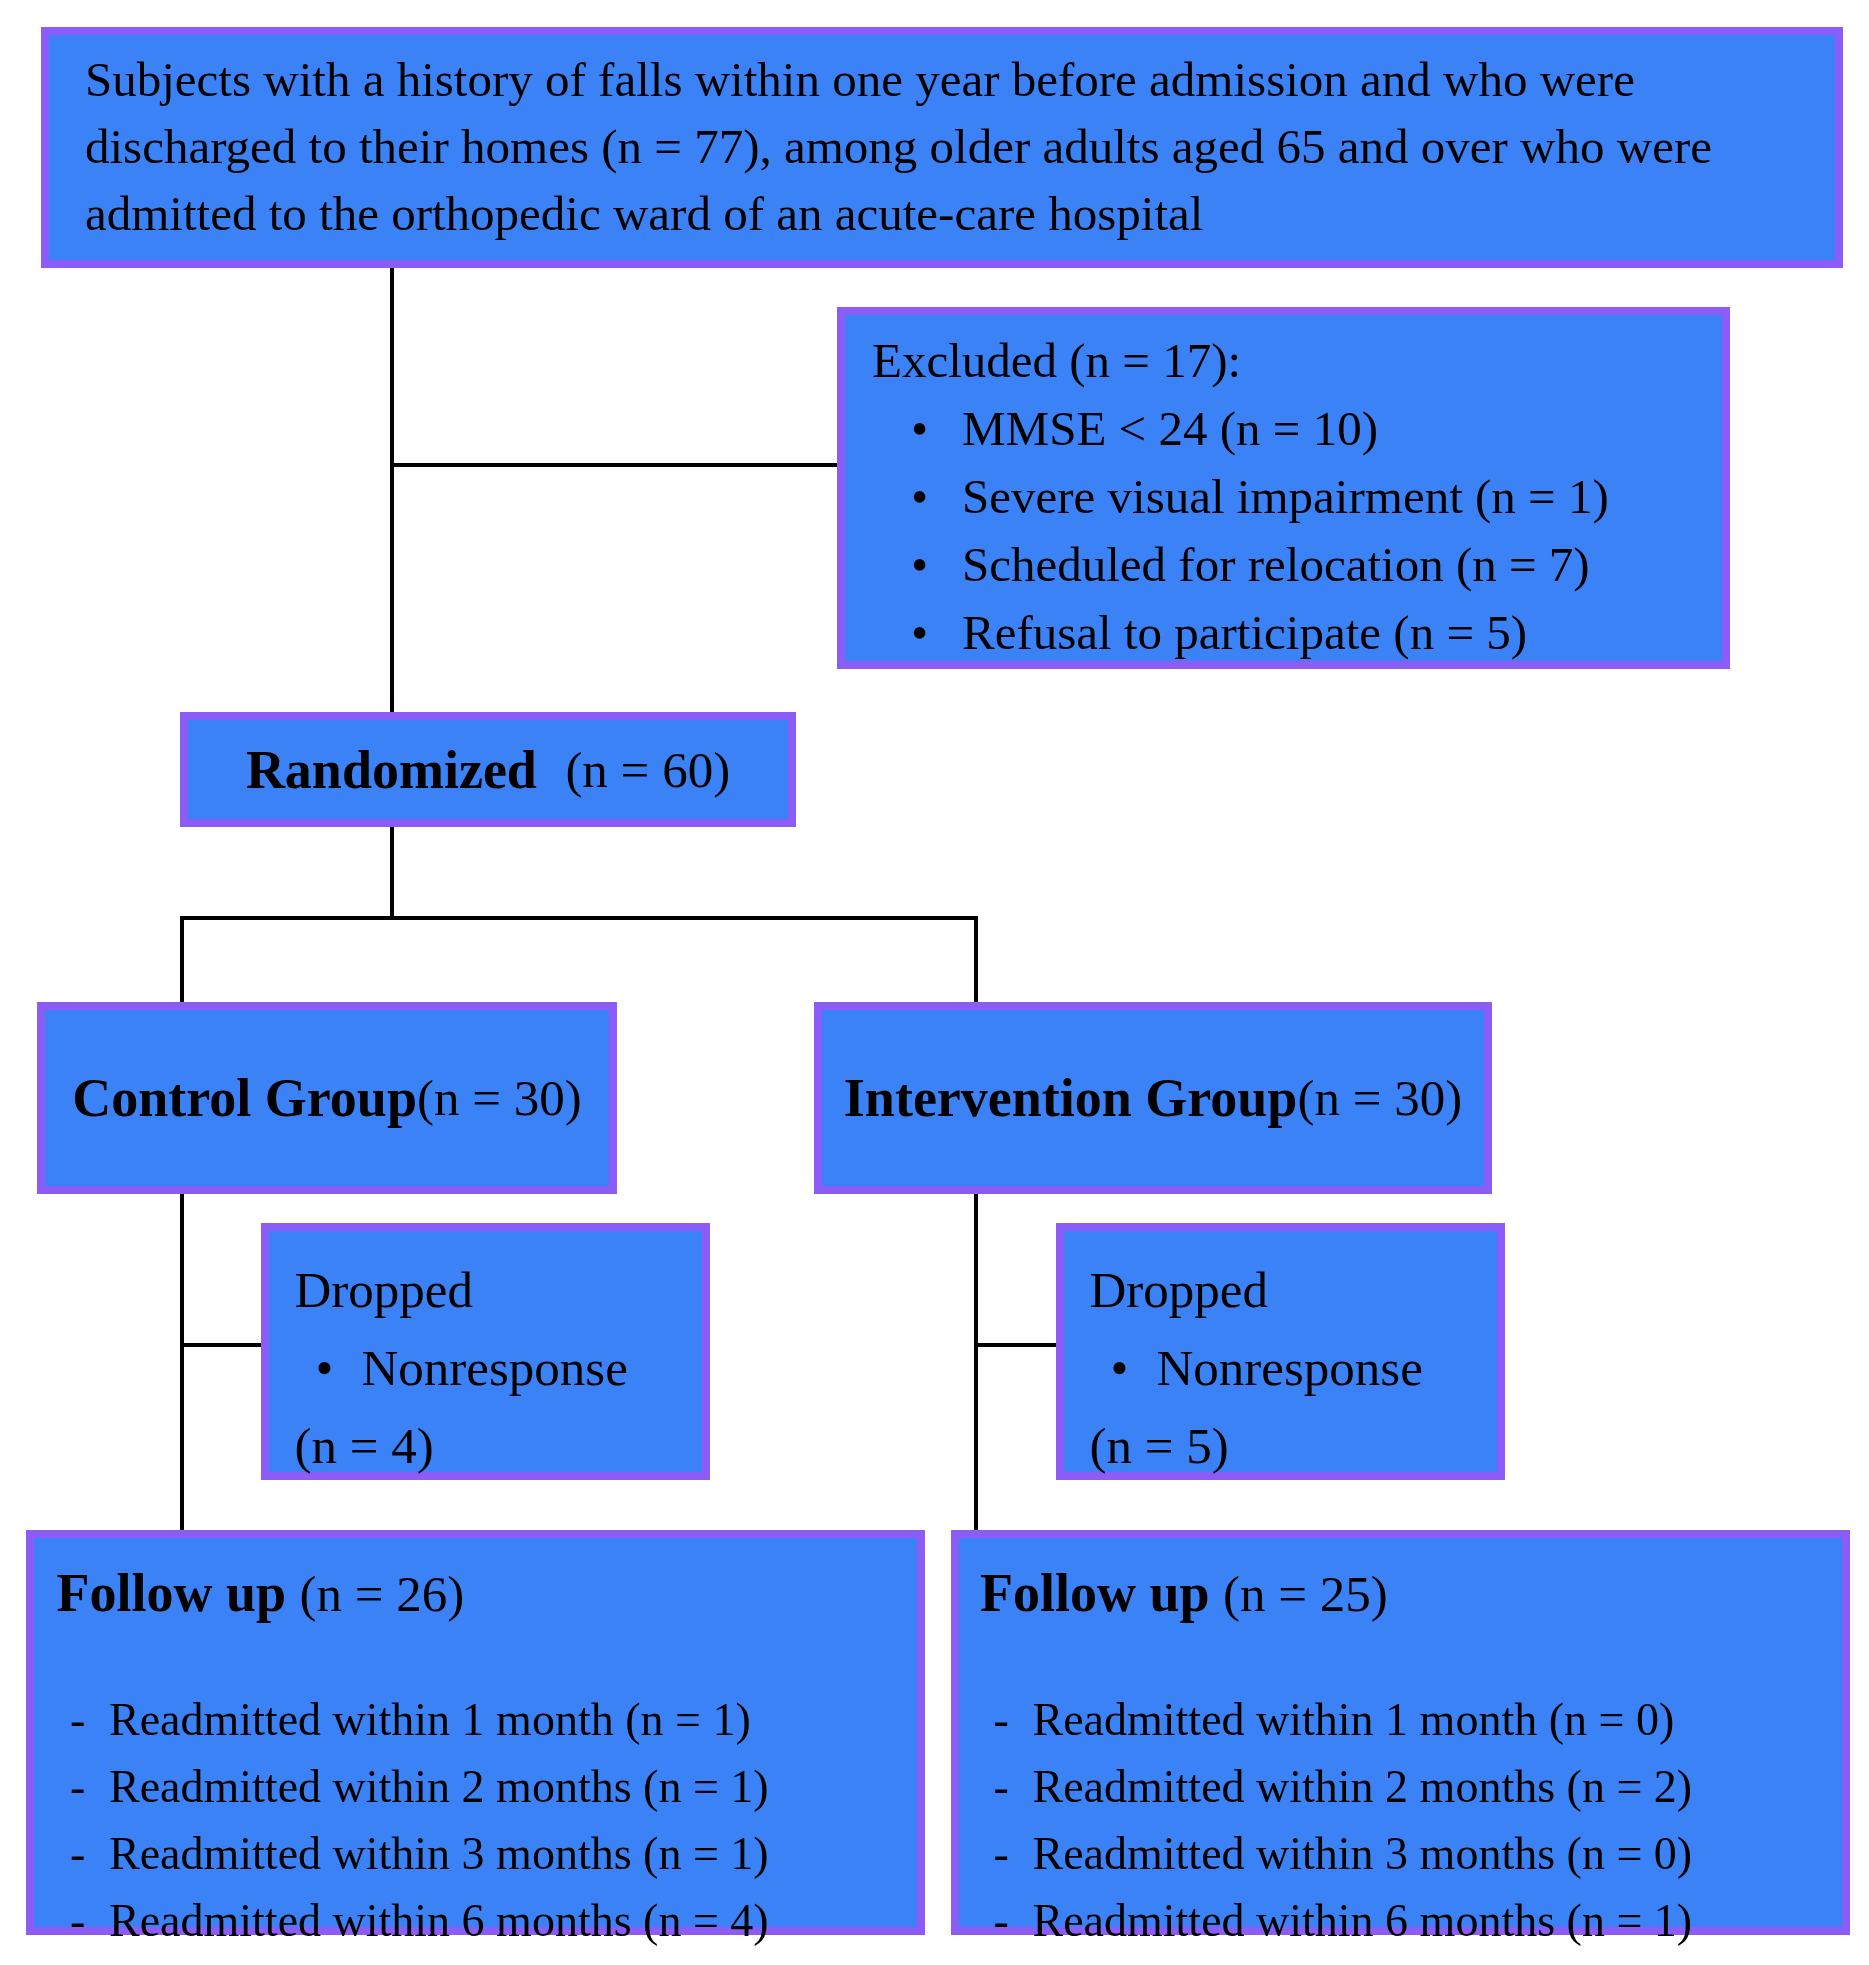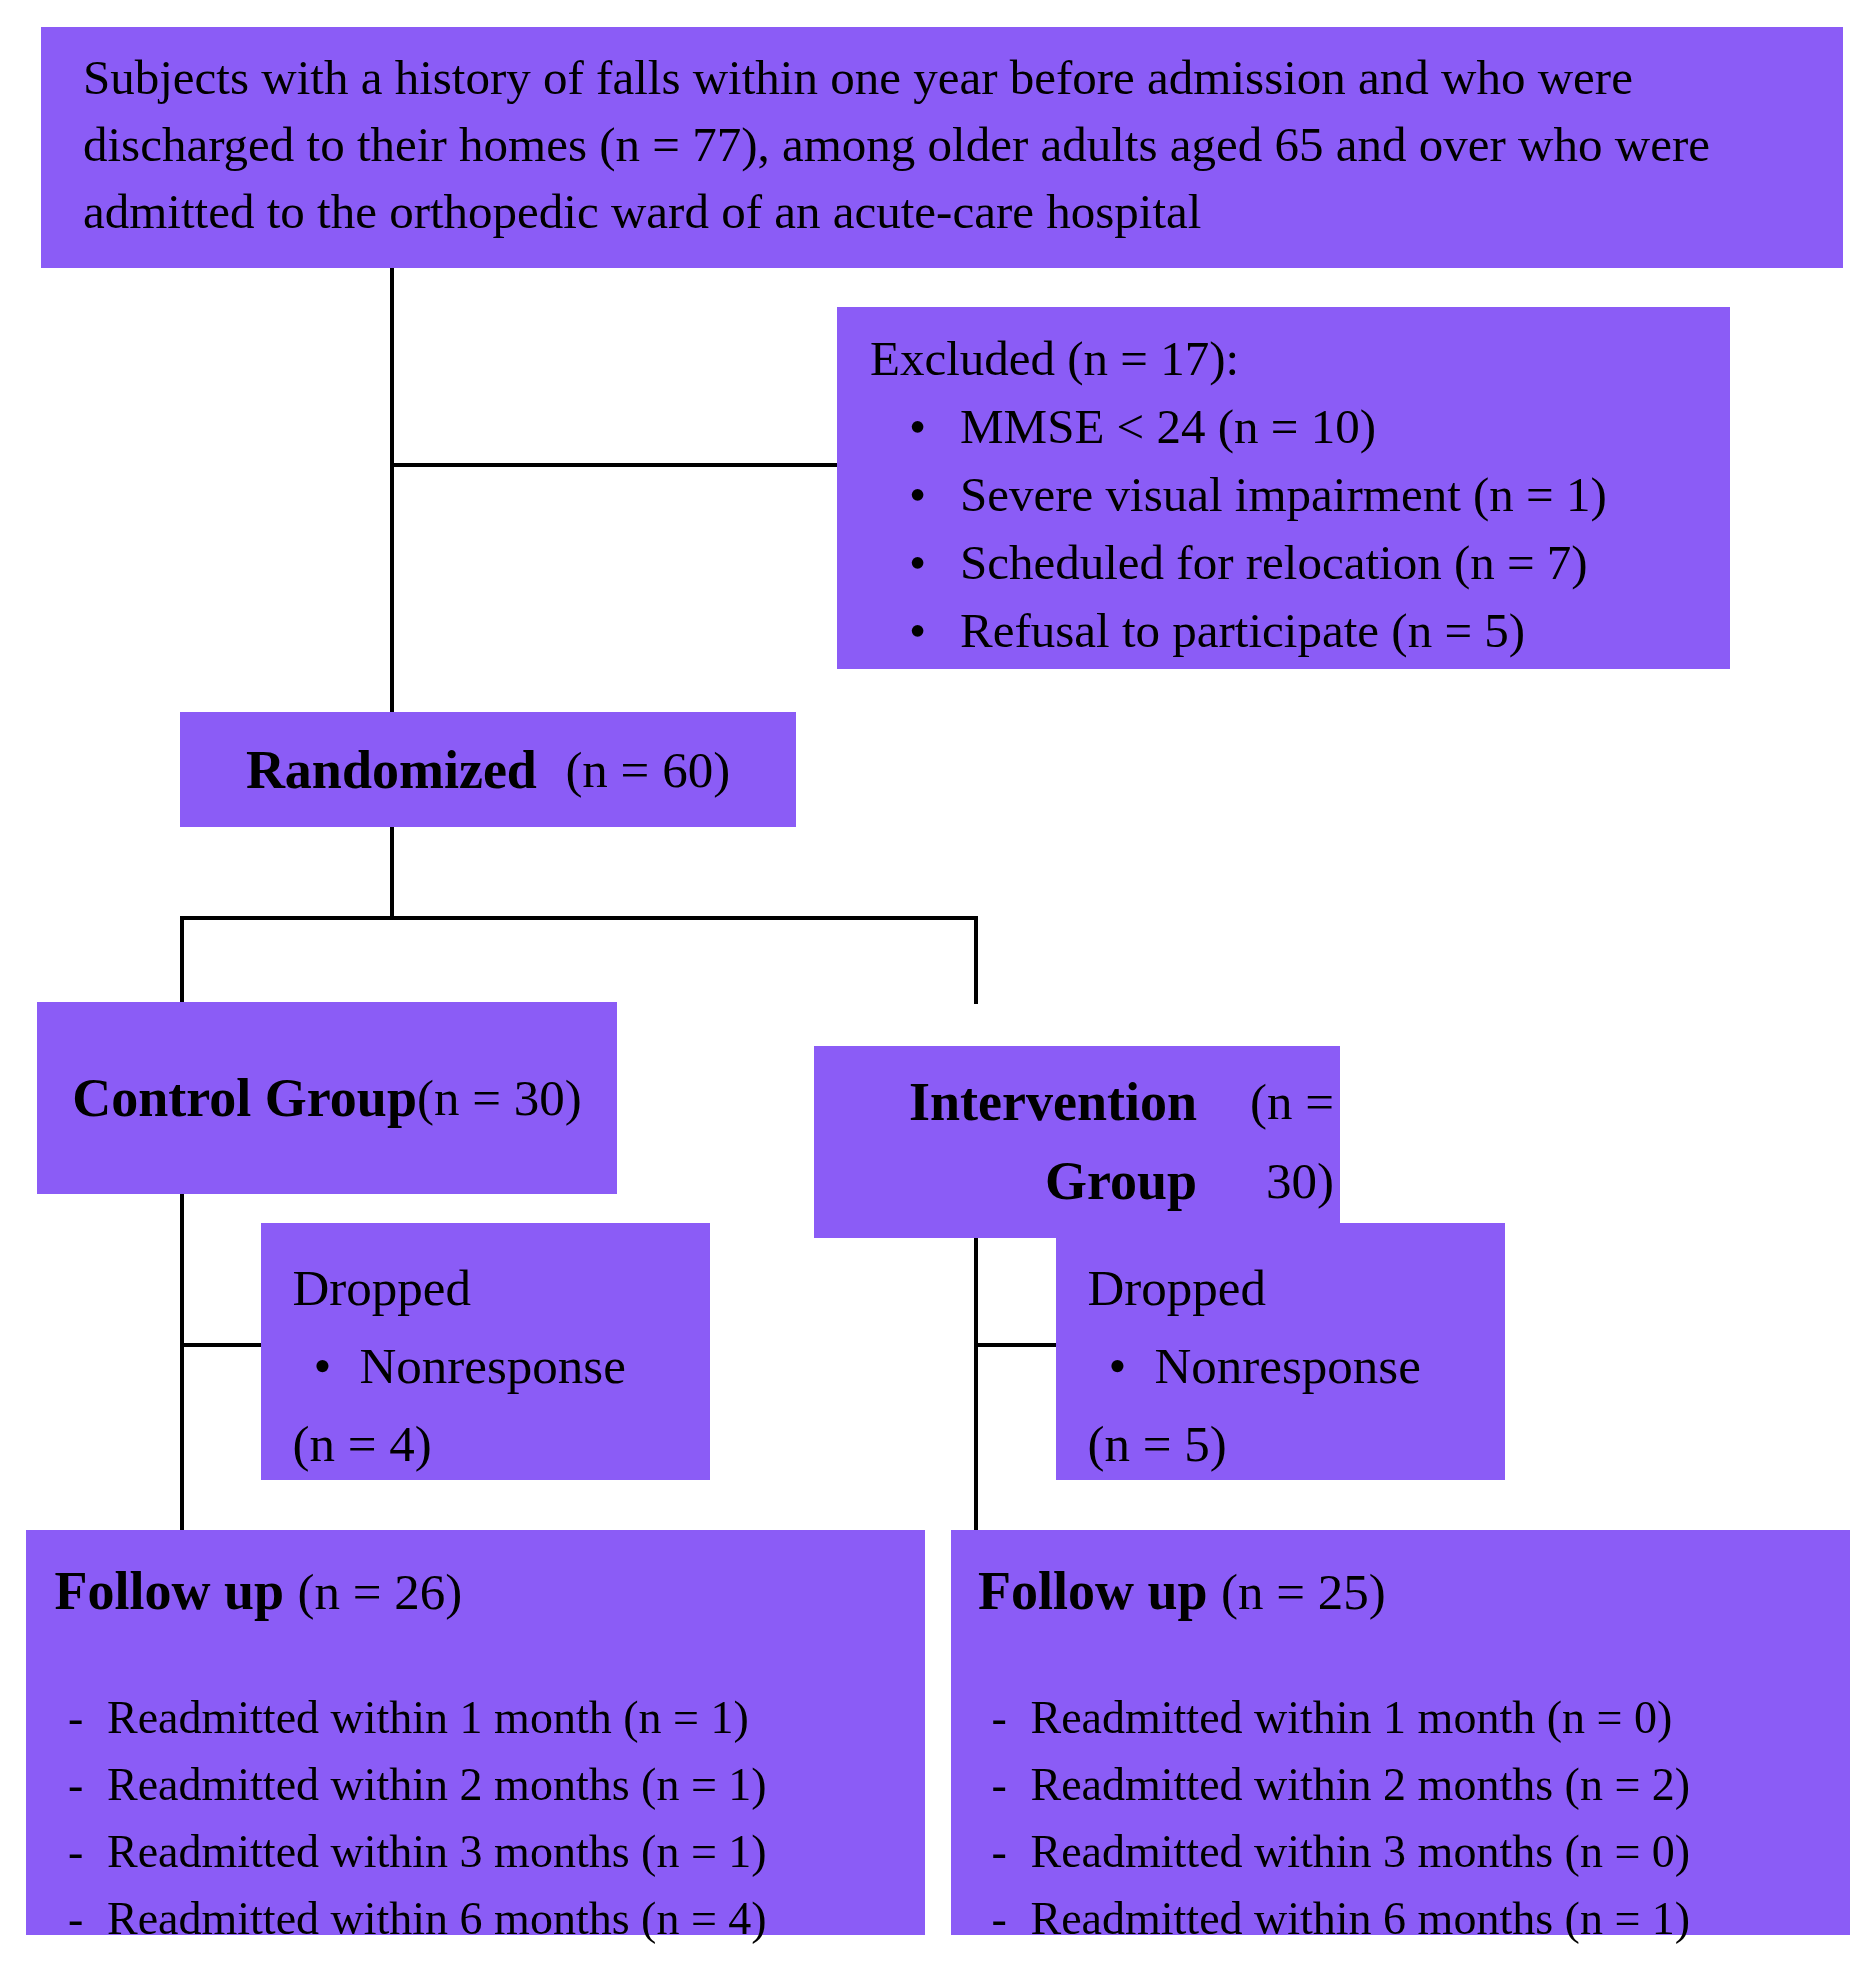--- a/index.html
+++ b/index.html
@@ -5,22 +5,22 @@
   html,body{margin:0;padding:0;background:#ffffff;}
   .canvas{
     position:relative;
     width:1870px;height:1965px;
     background:#ffffff;
     font-family:"Liberation Serif","DejaVu Serif",serif;
     color:#000;
   }
   .box{
     position:absolute;
-    background:#8b5cf6;
-    border:6px solid #8b5cf6;
+    background:#3b82f6;
+    border:8px solid #8b5cf6;
     box-sizing:border-box;
   }
   .line{position:absolute;background:#000;}
 
   
   .top-box{left:41px;top:27px;width:1802px;height:241px;
     font-size:49px;line-height:67px;padding:10.5px 21px 0 36px;}
 
   
   .excluded-box{left:837px;top:307px;width:893px;height:362px;
@@ -31,21 +31,21 @@
   
   .randomized-box{left:140px;top:712px;width:616px;height:115px;
     display:flex;align-items:center;justify-content:center;white-space:nowrap;margin-left:40px;}
   .randomized-box .hd{font-weight:bold;font-size:54px;}
   .randomized-box .cnt{font-size:51px;margin-left:28.5px;}
 
   
   .group-box{display:flex;flex-direction:row;align-items:center;justify-content:center;
     text-align:center;line-height:79px;}
   .control-box{left:37px;top:1002px;width:580px;height:192px;}
-  .intervention-box{left:814px;top:1046px;width:526px;height:192px;text-align:right;}
+  .intervention-box{left:814px;top:1002px;width:678px;height:192px;}
   .group-box .hd{font-weight:bold;font-size:54px;}
   .group-box .cnt{font-size:51px;}
 
   
   .dropped-box{font-size:51px;line-height:78px;padding:19.5px 15px 0 25.5px;}
   .dropped-left{left:261px;top:1223px;width:449px;height:257px;}
   .dropped-right{left:1056px;top:1223px;width:449px;height:257px;}
   .dropped-box .b-row{display:flex;padding-left:21px;white-space:nowrap;}
   .dropped-box .bullet{width:46px;flex:0 0 46px;}
 

